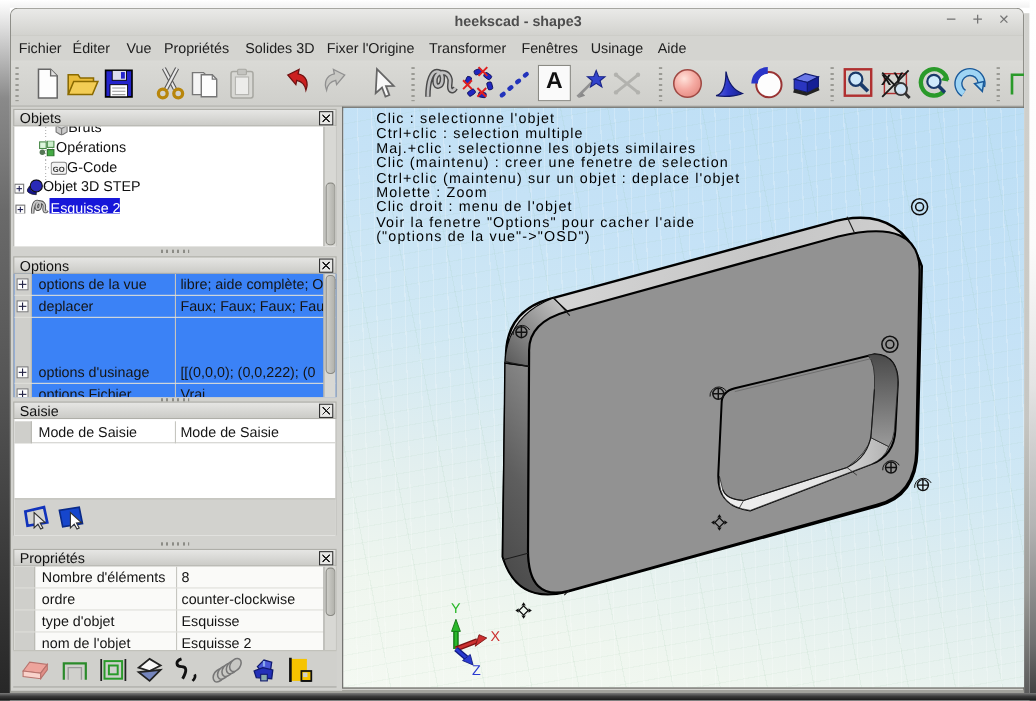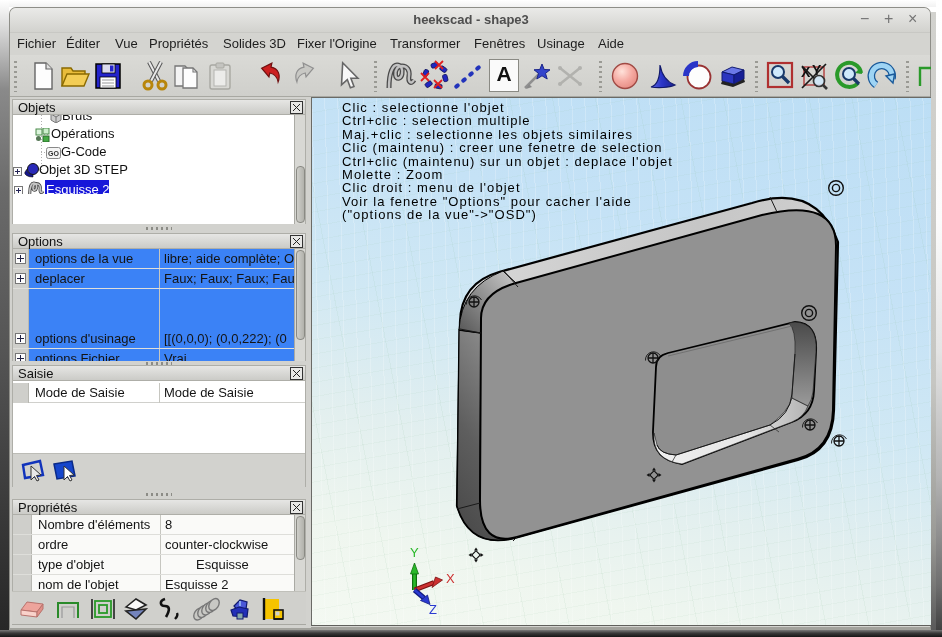--- a/index.html
+++ b/index.html
@@ -397,21 +397,21 @@
   <div class="grow" style="top:0px;">
       <div class="gname" style="left:25px;">Nombre d'éléments</div>
       <div class="gval" style="left:152px;">8</div>
     </div>
   <div class="grow" style="top:20px;">
       <div class="gname" style="left:25px;">ordre</div>
       <div class="gval" style="left:152px;">counter-clockwise</div>
     </div>
   <div class="grow" style="top:40px;">
       <div class="gname" style="left:25px;">type d'objet</div>
-      <div class="gval" style="left:152px;margin-left:31px;">Esquisse</div>
+      <div class="gval" style="left:152px;">Esquisse</div>
     </div>
   <div class="grow" style="top:60px;">
       <div class="gname" style="left:25px;">nom de l'objet</div>
       <div class="gval" style="left:152px;">Esquisse 2</div>
     </div>
   <div class="sbar" style="left:281px; top:0; width:13px; height:76px;">
     <div class="sthumb" style="top:1px; height:44px;"></div>
   </div>
 </div>
 

